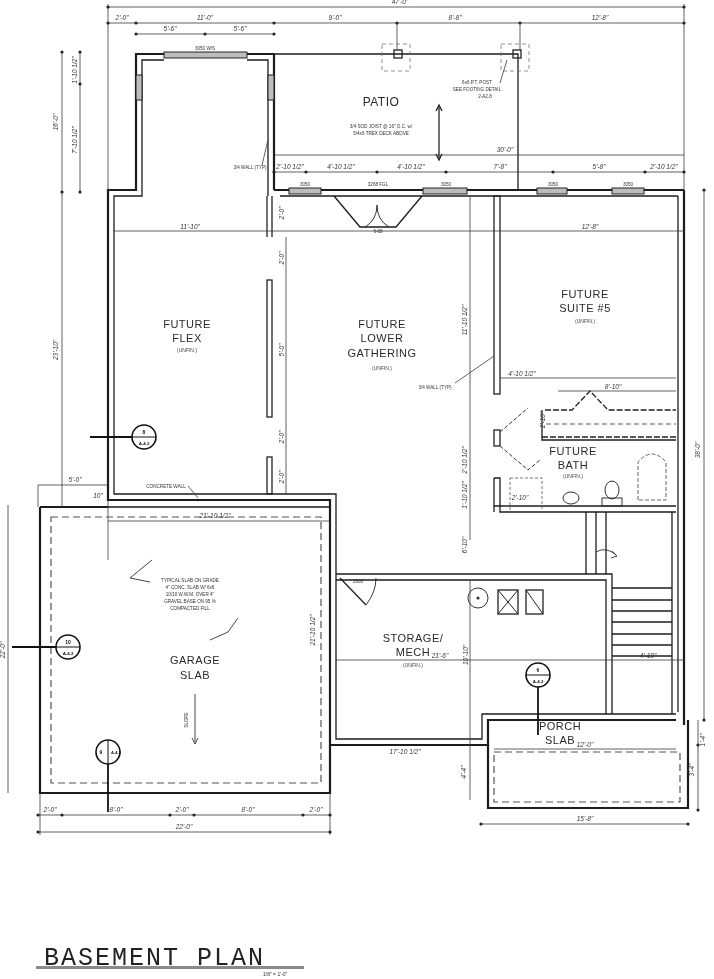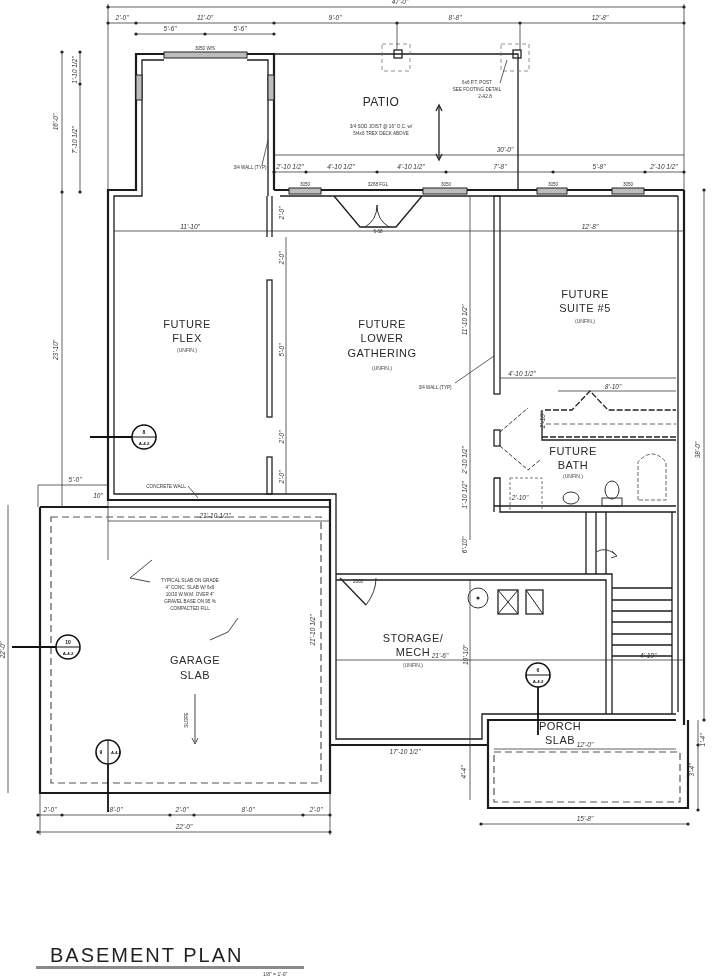--- a/index.html
+++ b/index.html
@@ -9,21 +9,21 @@
   .wall-thin { fill: none; stroke: #1c1c1c; stroke-width: 1.3; }
   .dim { fill: none; stroke: #3a3a3a; stroke-width: 0.8; }
   .dash { fill: none; stroke: #555; stroke-width: 1.2; stroke-dasharray: 7 4; }
   .glass { fill: #bdbdbd; stroke: #222; stroke-width: 1; }
   .tick { fill: #222; }
   .room-label { font-family: "Liberation Sans", sans-serif; font-size: 11px; fill: #2a2a2a; letter-spacing: 0.5px; text-anchor: middle; }
   .room-sub { font-family: "Liberation Sans", sans-serif; font-size: 5px; fill: #444; text-anchor: middle; }
   .dimtxt { font-family: "Liberation Sans", sans-serif; font-size: 6.5px; fill: #333; text-anchor: middle; font-style: italic; }
   .note { font-family: "Liberation Sans", sans-serif; font-size: 4.6px; fill: #333; text-anchor: middle; }
   .tag { font-family: "Liberation Sans", sans-serif; font-size: 5px; fill: #111; text-anchor: middle; font-weight: bold; }
-  .title { position: absolute; left: 50px; top: 944px; font-family: Liberation Sans, sans-serif; font-size: 20px; letter-spacing: 2px; color: #222; }
+  .title { position: absolute; left: 44px; top: 944px; font-family: Liberation Mono, monospace; font-size: 25px; letter-spacing: 2px; color: #222; }
   .title-bar { position: absolute; left: 36px; top: 966px; width: 268px; height: 3px; background: #8a8a8a; }
   .scale { position: absolute; left: 263px; top: 971px; font-family: "Liberation Sans", sans-serif; font-size: 5px; color: #333; }
 </style>
 </head>
 <body>
 
 <svg width="714" height="979" viewBox="0 0 714 979">
 
   <g>
     <line class="dim" x1="108" y1="7" x2="684" y2="7"></line>

